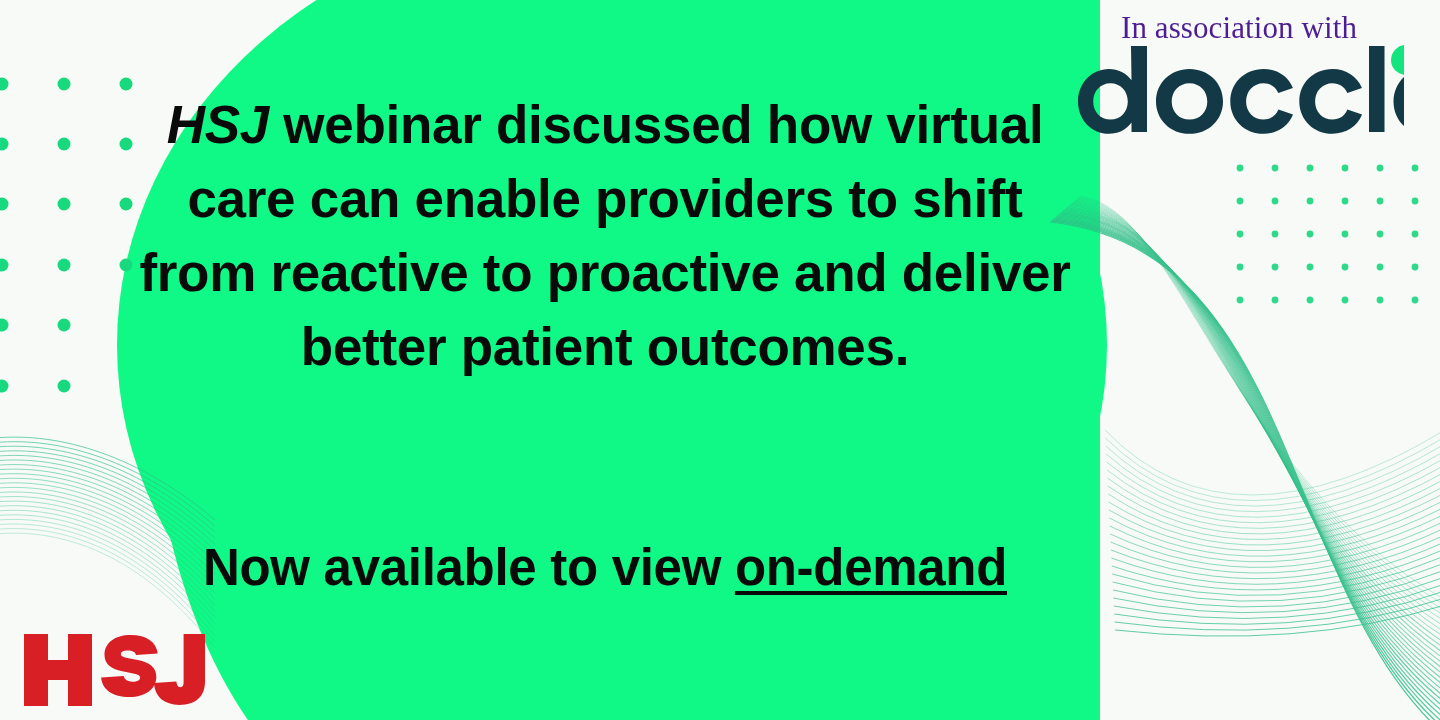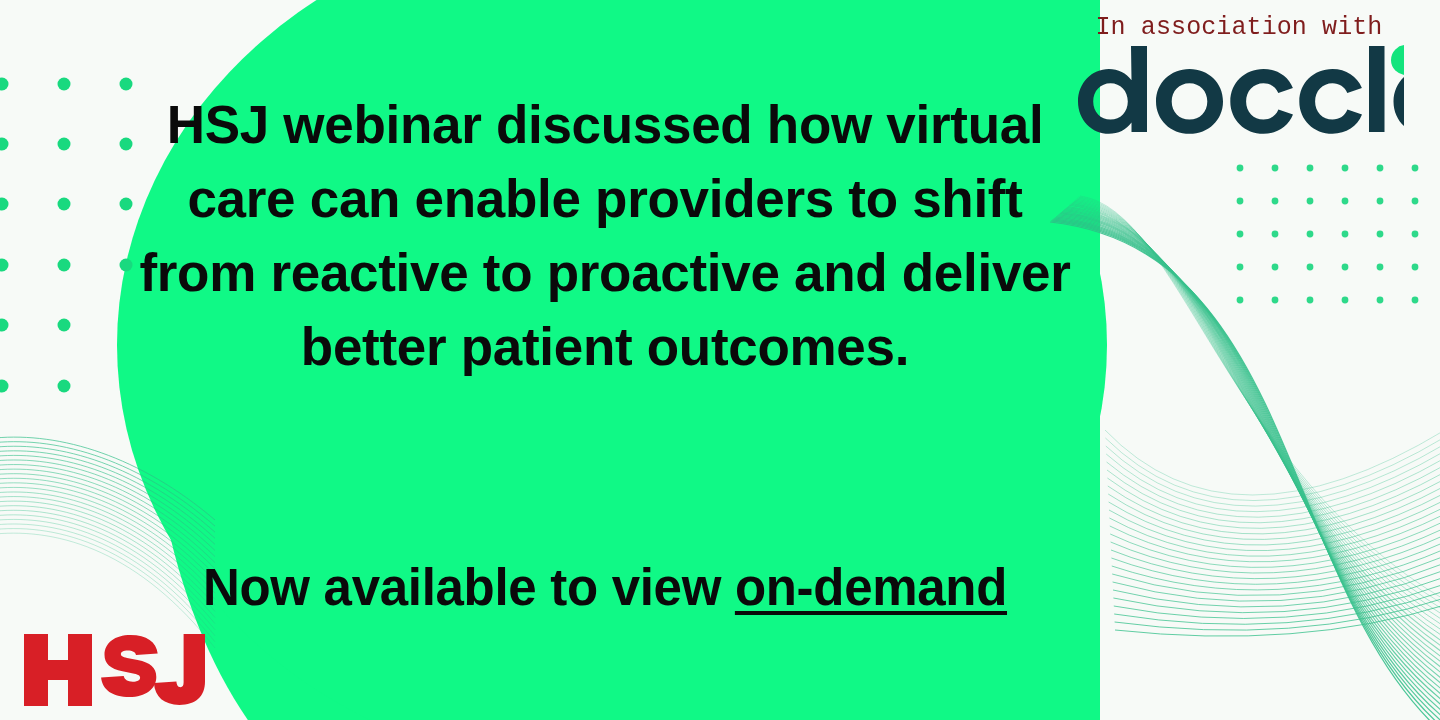--- a/index.html
+++ b/index.html
@@ -46,25 +46,26 @@
   #headline {
     margin: 0;
     color: #0a0a0a;
     font-family: "Liberation Sans", sans-serif;
     font-weight: bold;
     font-size: 53px;
     line-height: 74px;
     letter-spacing: -0.3px;
   }
   #headline .em {
+    font-style: italic;
   }
   #cta-block {
     position: absolute;
     left: 130px;
-    top: 555px;
+    top: 535px;
     width: 950px;
     text-align: center;
     z-index: 40;
   }
   #cta {
     margin: 0;
     color: #0a0a0a;
     font-family: "Liberation Sans", sans-serif;
     font-weight: bold;
     font-size: 51px;
@@ -80,23 +81,23 @@
   
   #partner-lockup {
     position: absolute;
     right: 36px;
     top: 14px;
     z-index: 50;
     text-align: center;
     width: 330px;
   }
   #partner-kicker {
-    color: #7f1d1d;
-    font-family: Liberation Mono, monospace;
-    font-size: 25px;
+    color: #4c1d95;
+    font-family: Liberation Serif, serif;
+    font-size: 31px;
     font-weight: normal;
     letter-spacing: 0.1px;
     line-height: 28px;
   }
   #doccla-logo {
     margin-top: 2px;
     display: block;
   }
 
   

